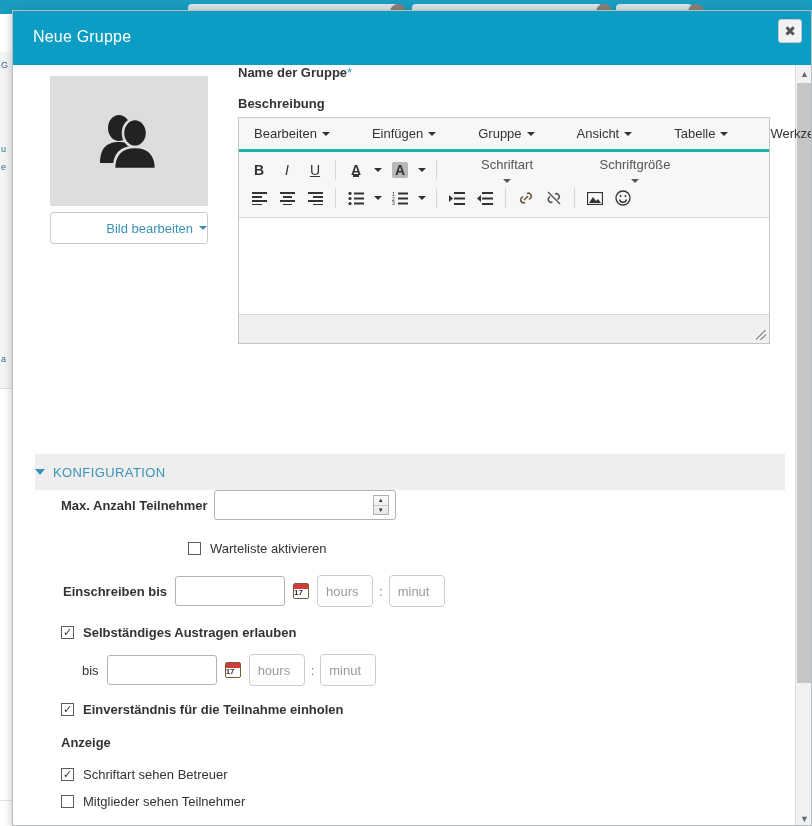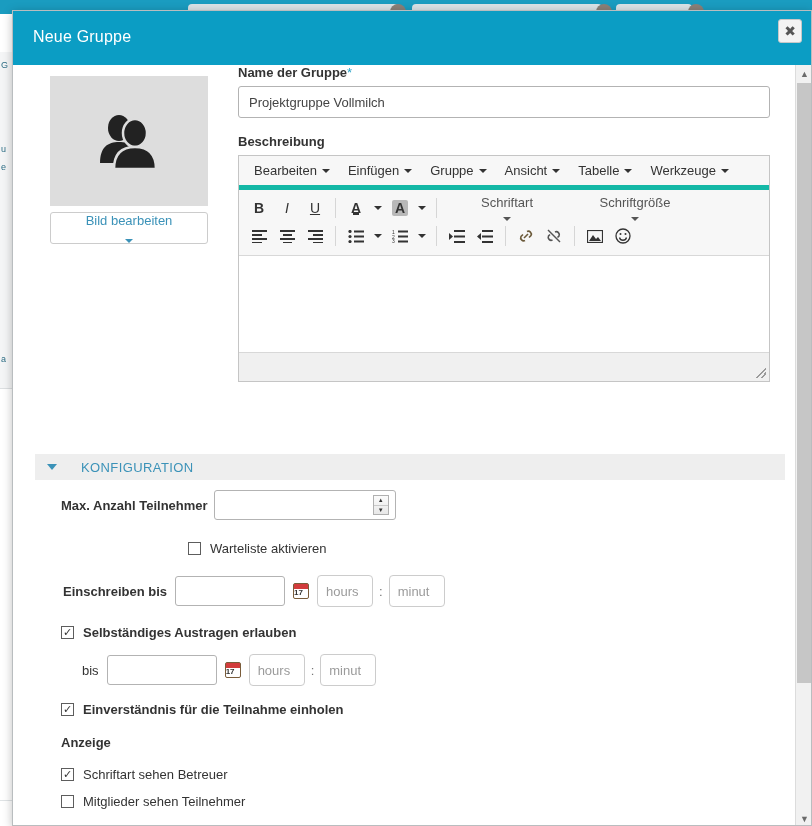--- a/index.html
+++ b/index.html
@@ -237,25 +237,24 @@
     width: 158px;
     height: 32px;
     margin-top: 6px;
     background: #ffffff;
     border: 1px solid #cccccc;
     border-radius: 3px;
     color: #3b92b8;
     font-size: 13px;
     display: flex;
     align-items: center;
-    justify-content: space-between;
+    justify-content: flex-end;
     gap: 6px;
     cursor: pointer;
     box-sizing: border-box;
-    flex-direction: column;
   }
   .caret-down {
     width: 0; height: 0;
     border-left: 4px solid transparent;
     border-right: 4px solid transparent;
     border-top: 4px solid currentColor;
     display: inline-block;
   }
 
   #form-right {
@@ -290,23 +289,24 @@
     width: 532px;
     border: 1px solid #c5c5c5;
     box-sizing: border-box;
     background: #ffffff;
   }
   #menubar {
     display: flex;
     align-items: center;
     height: 34px;
     background: #f7f7f7;
-    border-bottom: 5px solid #14b8a6;
+    border-bottom: 3px solid #14b8a6;
     padding-left: 6px;
     box-sizing: border-box;
+    gap: 24px;
   }
   .menu-item {
     display: flex;
     align-items: center;
     gap: 5px;
     padding: 0 9px;
     height: 26px;
     font-size: 13px;
     color: #333333;
     cursor: pointer;
@@ -397,26 +397,25 @@
     padding: 0 3px;
     border-radius: 2px;
   }
 
   
   #konfig-header {
     position: absolute;
     left: 22px;
     top: 389px;
     width: 750px;
-    height: 26px;
+    height: 36px;
     background: #eeeeee;
     display: flex;
     align-items: center;
-    gap: 24px;
-    padding-left: 12px;
+    gap: 8px;
     box-sizing: border-box;
   }
   #konfig-caret {
     width: 0; height: 0;
     border-left: 5px solid transparent;
     border-right: 5px solid transparent;
     border-top: 6px solid #3b92b8;
   }
   #konfig-title {
     font-size: 13px;
@@ -639,21 +638,20 @@
         <div id="btn-bild">
           <span>Bild bearbeiten</span>
           <span class="caret-down"></span>
         </div>
       </div>
 
       <div id="form-right">
         <div class="field-label">
           <span>Name der Gruppe</span><span class="req-star">*</span>
         </div>
-        <input id="group-name-input" type="text" value="Projektgruppe Vollmilch" style="">
 
         <div class="field-label" id="desc-label">Beschreibung</div>
 
         <div id="editor">
           <div id="menubar">
             <div class="menu-item">
               <span>Bearbeiten</span>
               <span class="caret-down"></span>
             </div>
             <div class="menu-item">

